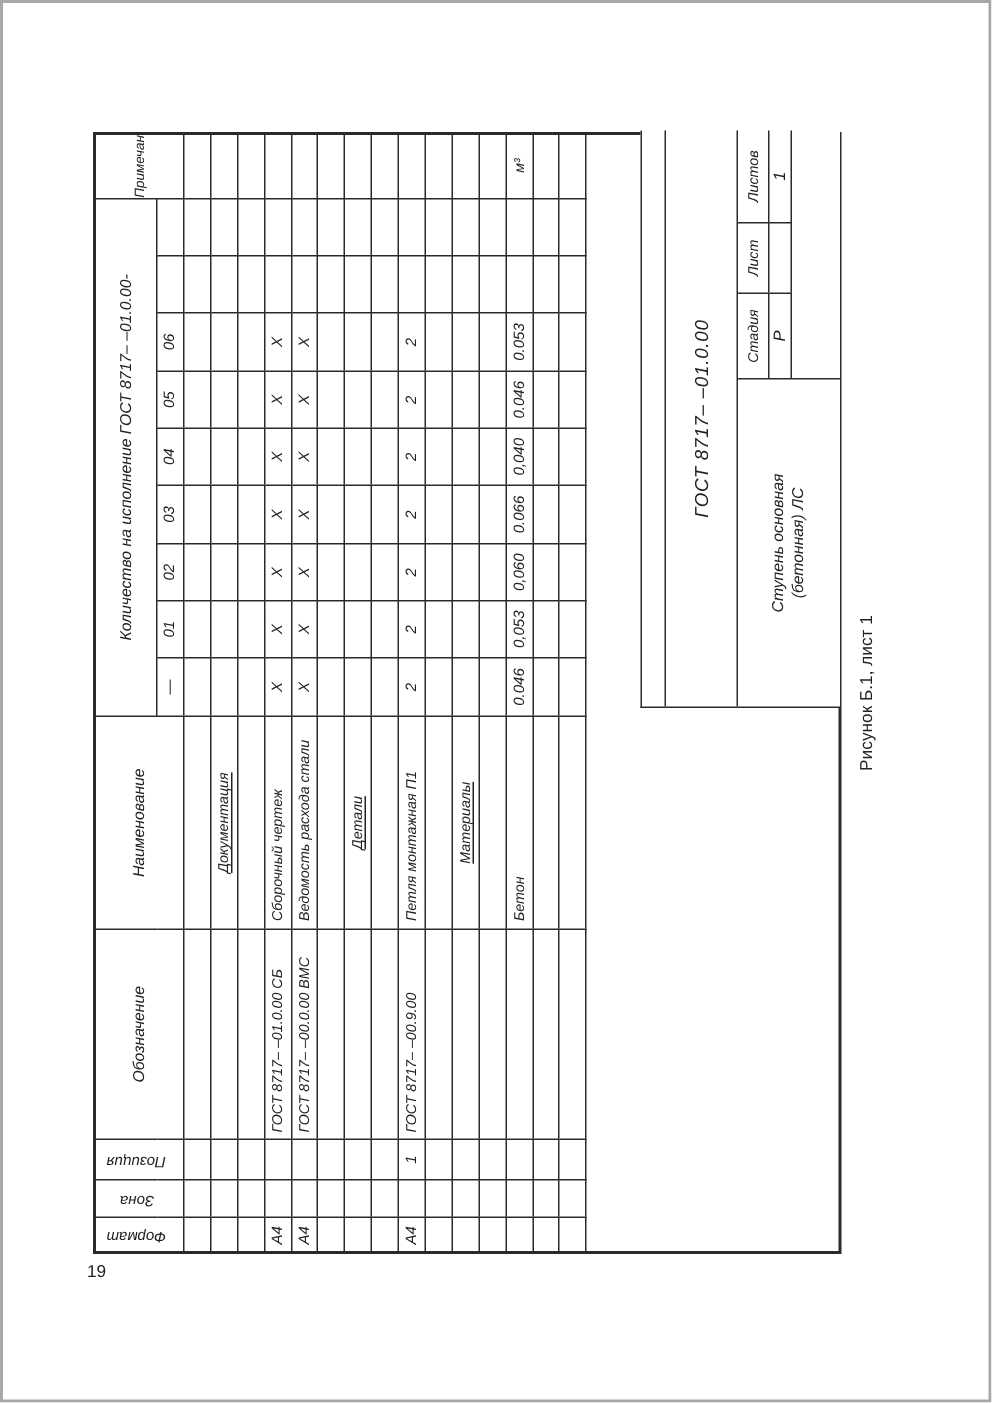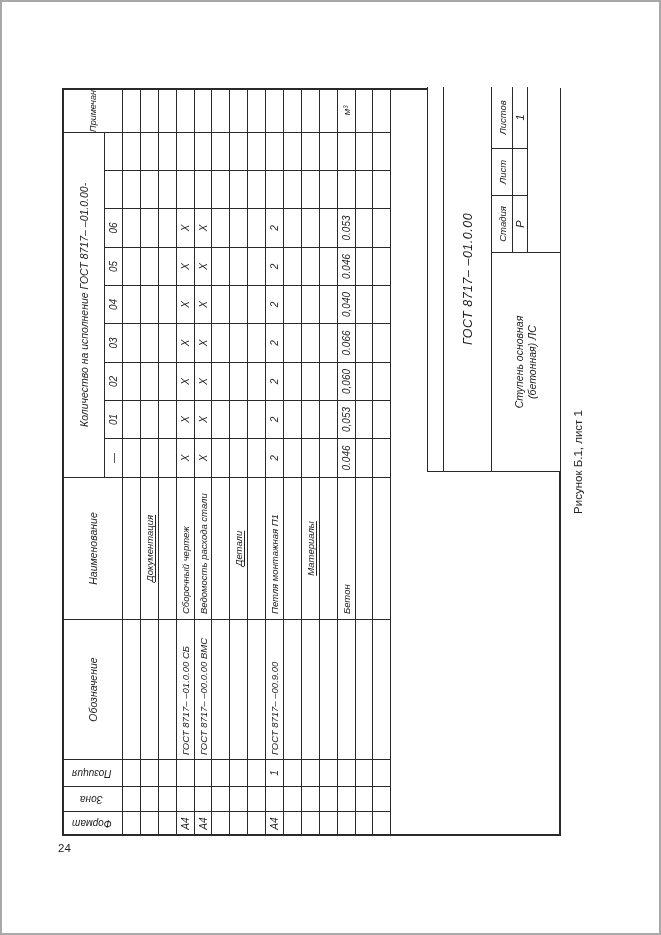--- a/index.html
+++ b/index.html
@@ -393,13 +393,13 @@
           <div class="tb-cell val last">1</div>
           <div class="tb-cell tb-bottom"></div>
         </div>
       </div>
     </div>
 
   </div>
   <div class="caption">Рисунок Б.1, лист 1</div>
 </div>
 
-<div class="page-num">24</div>
+<div class="page-num">19</div>
 
 </body></html>

